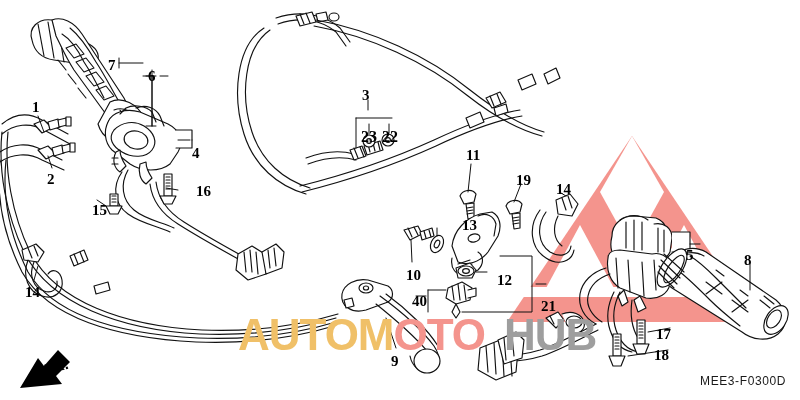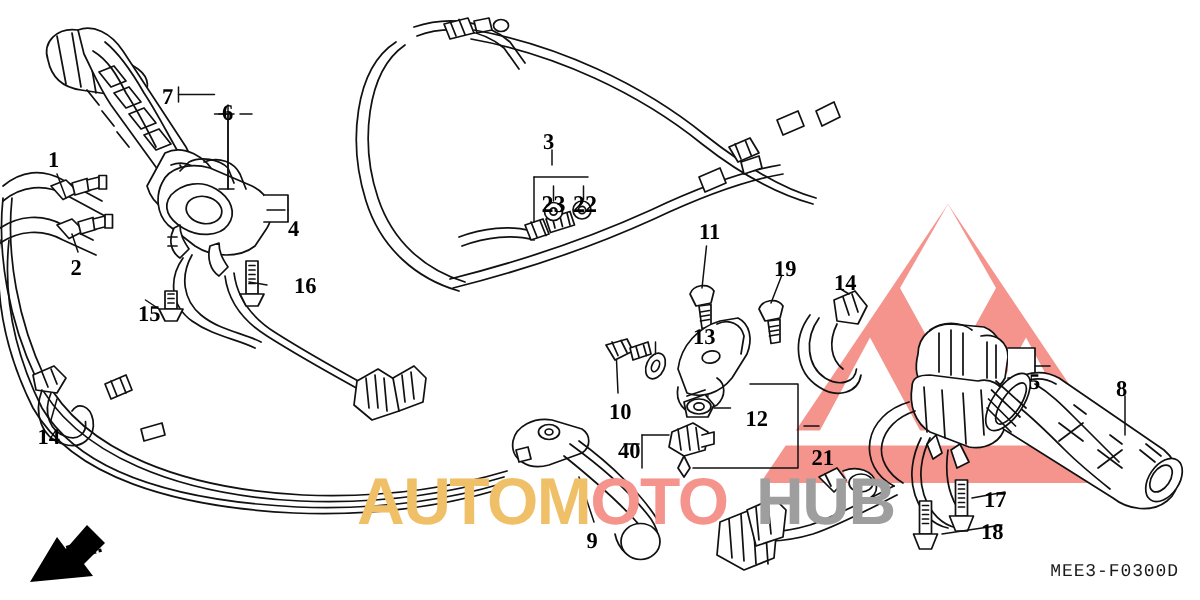--- a/index.html
+++ b/index.html
@@ -4,21 +4,21 @@
 <title>Parts Diagram</title>
 <style>
   html,body{margin:0;padding:0;background:#ffffff;}
   body{width:800px;height:400px;overflow:hidden;font-family:"Liberation Serif",serif;}
   #stage{position:relative;width:800px;height:400px;background:#fff;}
   #stage svg.layer{position:absolute;left:0;top:0;width:800px;height:400px;}
   .wm{position:absolute;pointer-events:none;}
   .callout{position:absolute;font-family:"Liberation Serif",serif;font-weight:700;color:#000;line-height:1;white-space:nowrap;}
   .callout.n1{font-size:15px;}
   .callout.n2{font-size:16px;margin-top:16px;}
-  .partno{position:absolute;right:14px;bottom:12px;font-family:Liberation Mono, monospace;font-size:12px;letter-spacing:.6px;color:#1a1a1a;}
+  .partno{position:absolute;right:14px;bottom:12px;font-family:Liberation Sans, sans-serif;font-size:12px;letter-spacing:.6px;color:#1a1a1a;}
   .frlabel{position:absolute;left:44px;top:358px;font-family:"Liberation Sans",sans-serif;font-weight:700;font-size:15px;color:#000;transform:rotate(-16deg);}
   .wmtext{position:absolute;left:238px;top:310px;font-family:"Liberation Sans",sans-serif;font-weight:700;font-size:44px;letter-spacing:-1px;}
   .wmtext span{display:inline-block;}
 </style>
 </head>
 <body>
 
 <div id="stage">
 
   <svg class="layer" viewBox="0 0 800 400">

